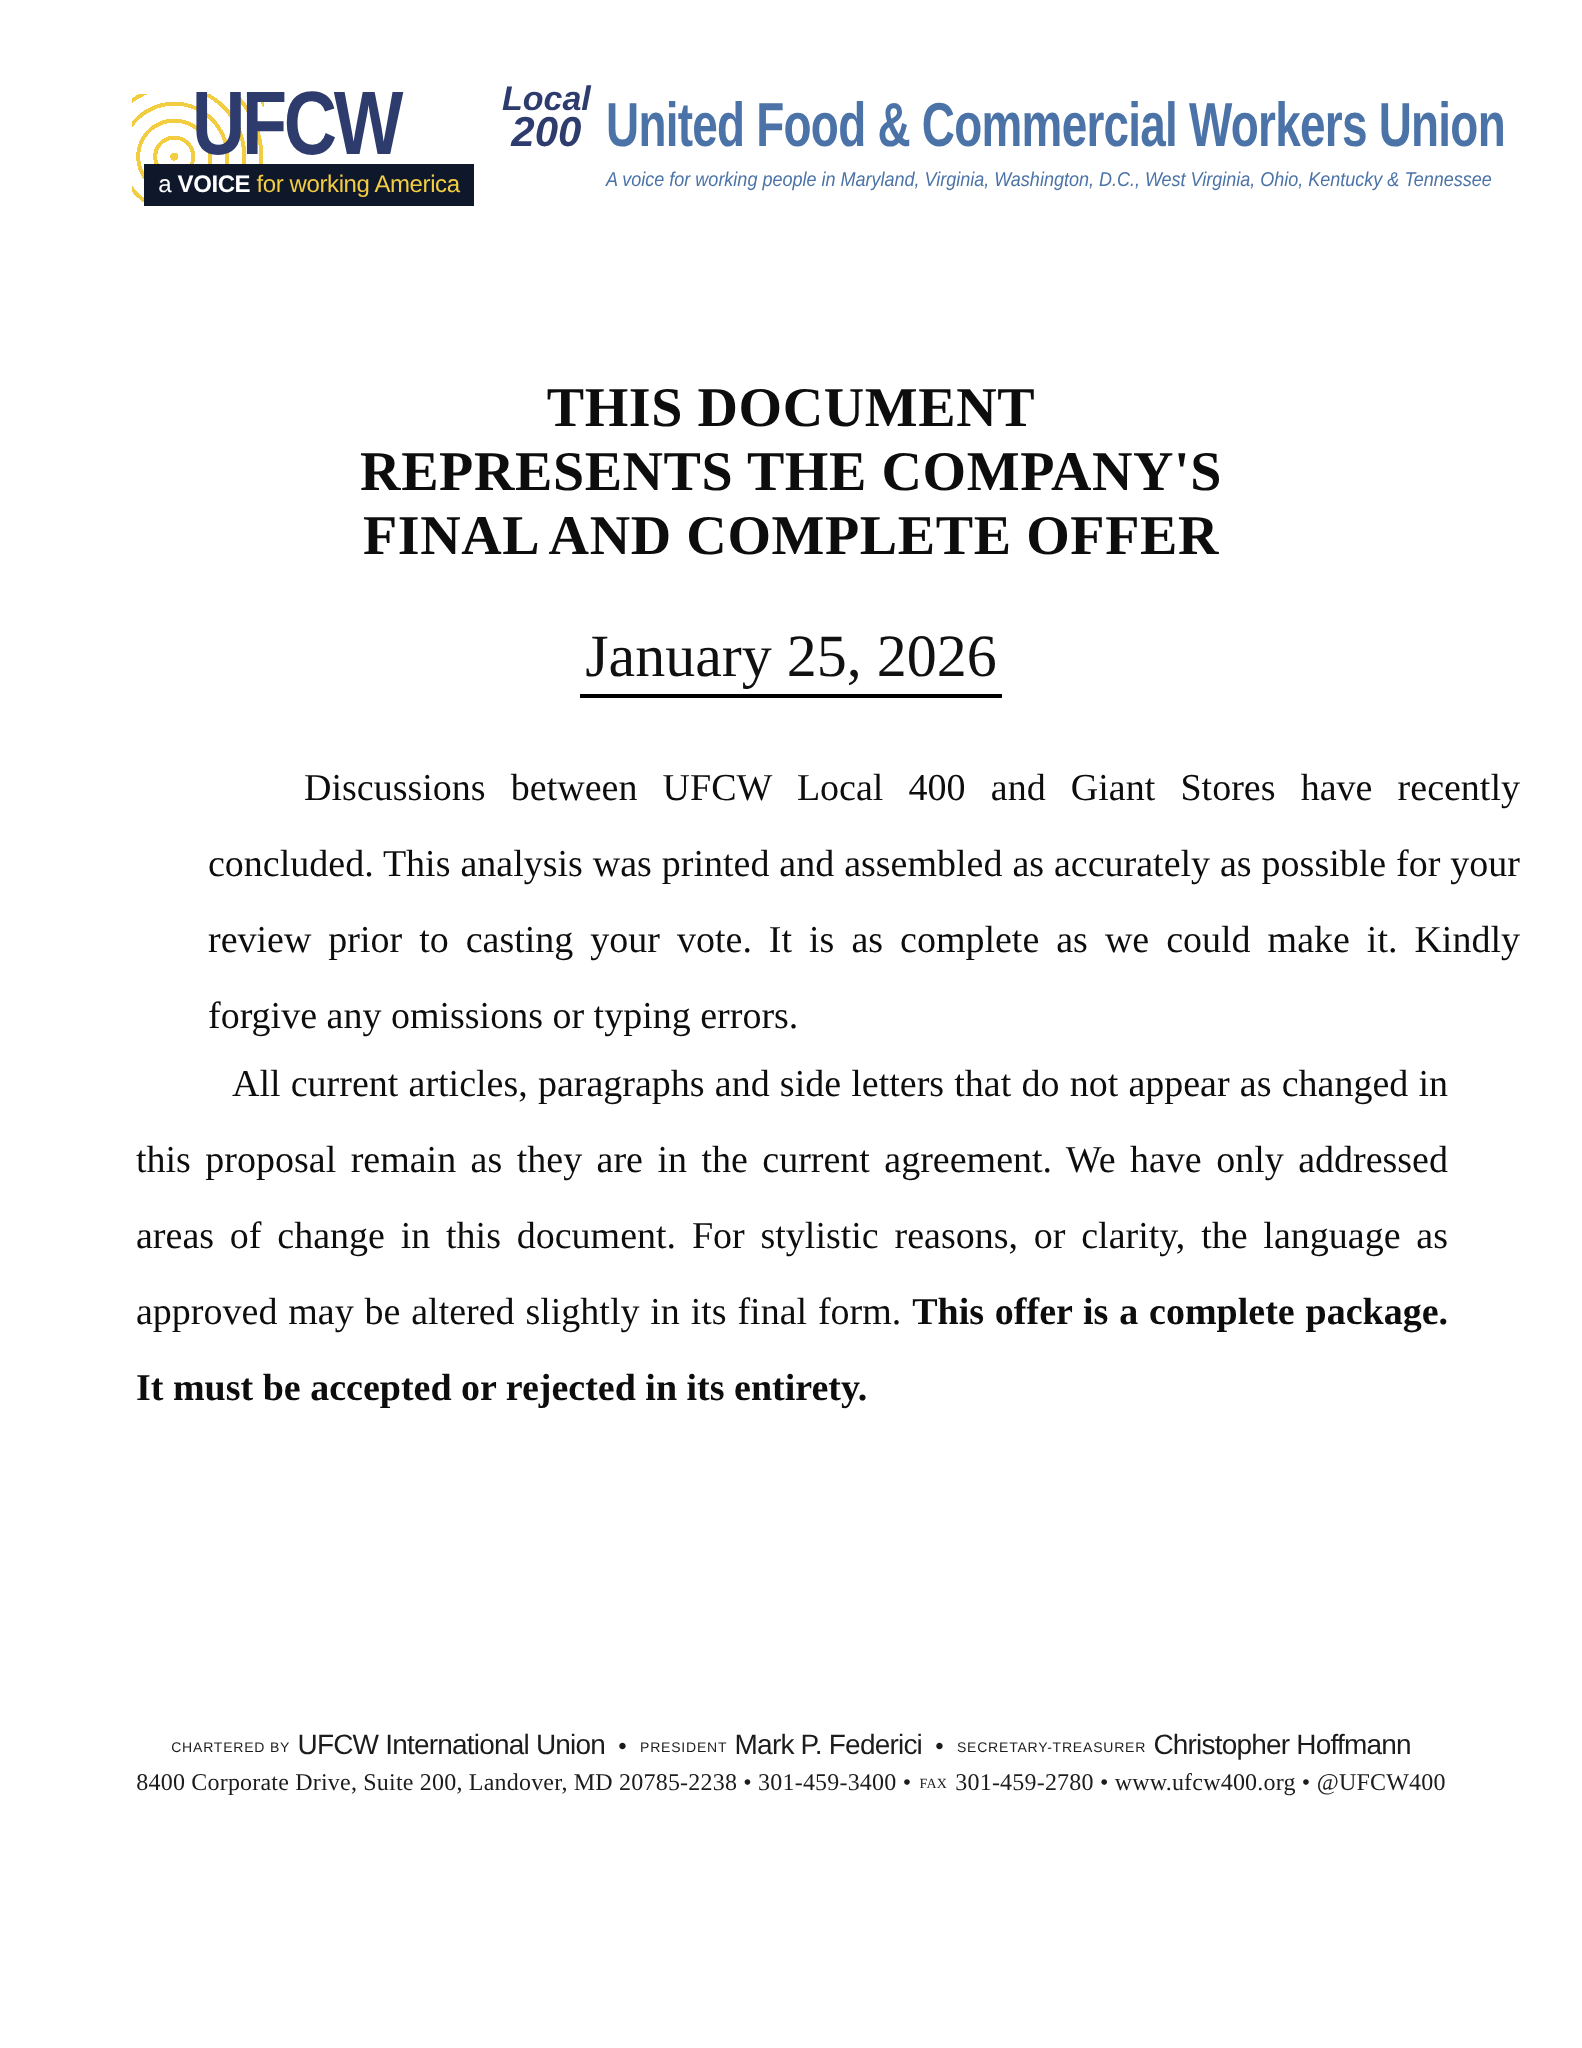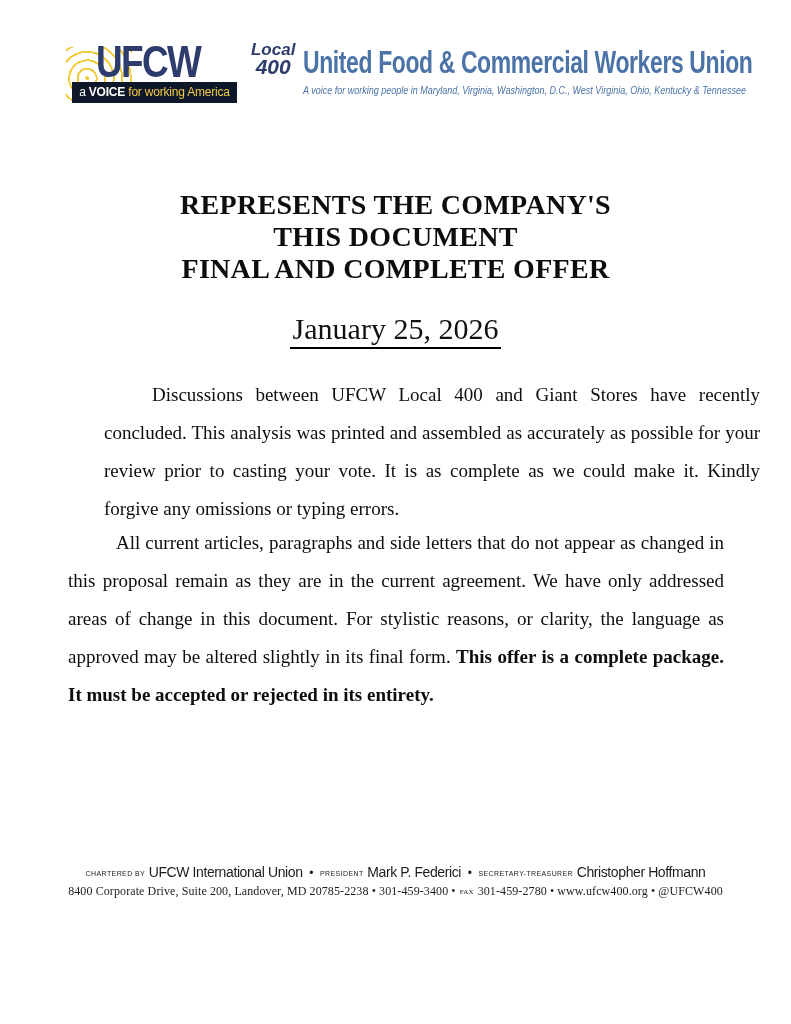--- a/index.html
+++ b/index.html
@@ -107,36 +107,36 @@
 
 <div class="page">
 
   <header>
     <div class="logo">
       <div class="sunburst"></div>
       <div class="logo-top">
         <span class="logo-ufcw">UFCW</span>
         <span class="logo-local">
           <span class="l1">Local</span>
-          <span class="l2">400</span>
+          <span class="l2">200</span>
         </span>
       </div>
       <div class="logo-banner"><span class="banner-a">a </span><span class="banner-voice">VOICE</span><span class="banner-rest"> for working America</span></div>
     </div>
 
     <div class="org">
       <div class="org-name">United Food &amp; Commercial Workers Union</div>
       <div class="org-tagline">A voice for working people in Maryland, Virginia, Washington, D.C., West Virginia, Ohio, Kentucky &amp; Tennessee</div>
     </div>
   </header>
 
   <main>
     <h1 class="title">
+      <span class="tl">THIS DOCUMENT</span>
       <span class="tl">REPRESENTS THE COMPANY'S</span>
-      <span class="tl">THIS DOCUMENT</span>
       <span class="tl">FINAL AND COMPLETE OFFER</span>
     </h1>
 
     <div class="date-wrap">
       <span class="doc-date">January 25, 2026</span>
     </div>
 
     <p class="para para1">Discussions between UFCW Local 400 and Giant Stores have recently concluded.  This analysis was printed and assembled as accurately as possible for your review prior to casting your vote.  It is as complete as we could make it.  Kindly forgive any omissions or typing errors.</p>
 
     <p class="para para2"><span>All current articles, paragraphs and side letters that do not appear as changed in this proposal remain as they are in the current agreement.  We have only addressed areas of change in this document.  For stylistic reasons, or clarity, the language as approved may be altered slightly in its final form. </span> <strong class="bold-sentence">This offer is a complete package.  It must be accepted or rejected in its entirety.</strong></p>

